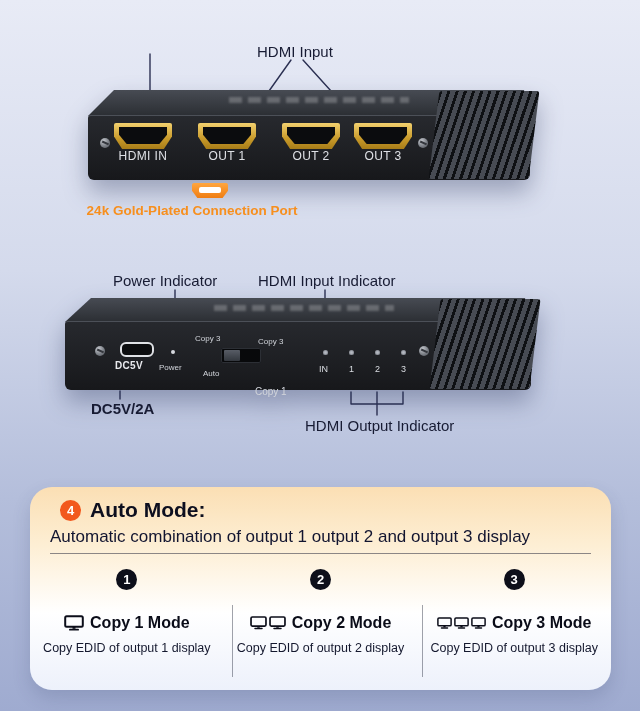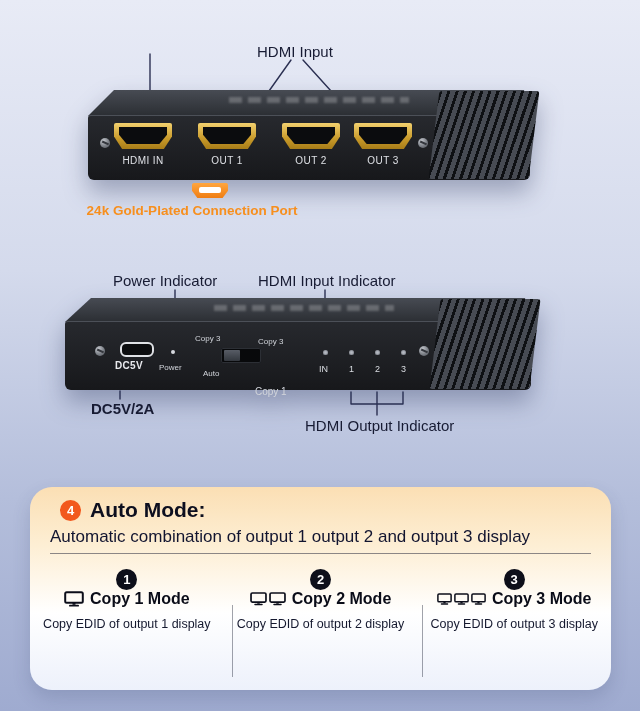--- a/index.html
+++ b/index.html
@@ -38,21 +38,21 @@
          background:radial-gradient(circle at 35% 30%,#c6c9cf,#7b7f86 55%,#4f535a);}
   .screw::after{content:"";position:absolute;left:1.5px;right:1.5px;top:4px;height:1.5px;
          background:#34373d;transform:rotate(25deg);}
 
   .port{position:absolute;top:7px;width:58px;text-align:center;}
   .port-shape{position:relative;height:26px;border-radius:2px;
          background:linear-gradient(180deg,#f2d06e,#c89a2a 60%,#a87d18);
          clip-path:polygon(0 0,100% 0,100% 52%,86% 100%,14% 100%,0 52%);}
   .port-slot{position:absolute;left:5px;right:5px;top:4px;bottom:5px;background:#0b0c0e;
          clip-path:polygon(0 0,100% 0,100% 45%,84% 100%,16% 100%,0 45%);}
-  .port-label{margin-top:6px;font-size:10px;color:#dfe1e6;letter-spacing:.4px;}
+  .port-label{font-size:12px;color:#dfe1e6;letter-spacing:.4px;}
 
   .hdmi-plug{position:absolute;left:192px;top:183px;width:36px;height:15px;
          background:linear-gradient(180deg,#ffa63f,#ef7d12);
          clip-path:polygon(0 0,100% 0,100% 52%,85% 100%,15% 100%,0 52%);border-radius:2px;}
   .plug-slot{position:absolute;left:7px;right:7px;top:4px;height:6px;background:#ffffff;border-radius:2px;}
   .gold-caption{position:absolute;left:22px;top:203px;width:340px;text-align:center;
          color:#f78f1e;font-size:13.5px;font-weight:700;}
 
   .usbc{position:absolute;left:55px;top:20px;width:30px;height:11px;border:2px solid #dfe1e5;
         border-radius:6px;background:#0c0d0f;}
@@ -78,21 +78,21 @@
   .card-head{position:absolute;left:30px;top:11px;display:flex;align-items:center;gap:9px;}
   .badge{display:inline-flex;align-items:center;justify-content:center;width:21px;height:21px;
         border-radius:50%;color:#ffffff;font-weight:700;font-size:13px;flex:0 0 auto;}
   .badge-orange{background:#f2581d;}
   .badge-black{background:#0d0f1a;}
   .card-title{font-size:21px;font-weight:700;color:#0d0f1f;}
   .card-sub{position:absolute;left:20px;top:40px;width:548px;font-size:17px;color:#121530;font-weight:500;}
   .card-rule{position:absolute;left:20px;right:20px;top:66px;height:1px;background:rgba(25,28,50,.5);}
   .modes{position:absolute;left:0;right:0;top:78px;bottom:8px;display:flex;}
   .mode{flex:1;display:flex;flex-direction:column;align-items:center;padding-top:4px;}
-  .mode-title{display:flex;align-items:center;gap:6px;font-size:16px;
+  .mode-title{display:flex;align-items:center;gap:6px;margin-top:24px;font-size:16px;
         font-weight:700;color:#0a0c18;white-space:nowrap;}
   .mon-group{display:flex;gap:2px;align-items:flex-end;}
   .mode-desc{margin-top:9px;font-size:12.5px;color:#14182e;white-space:nowrap;}
   .vdiv{position:absolute;top:118px;height:72px;width:1px;background:rgba(20,24,46,.4);}
   .vdiv-1{left:202px;} .vdiv-2{left:392px;}
 </style>
 </head>
 <body>
 
 <div class="page">

